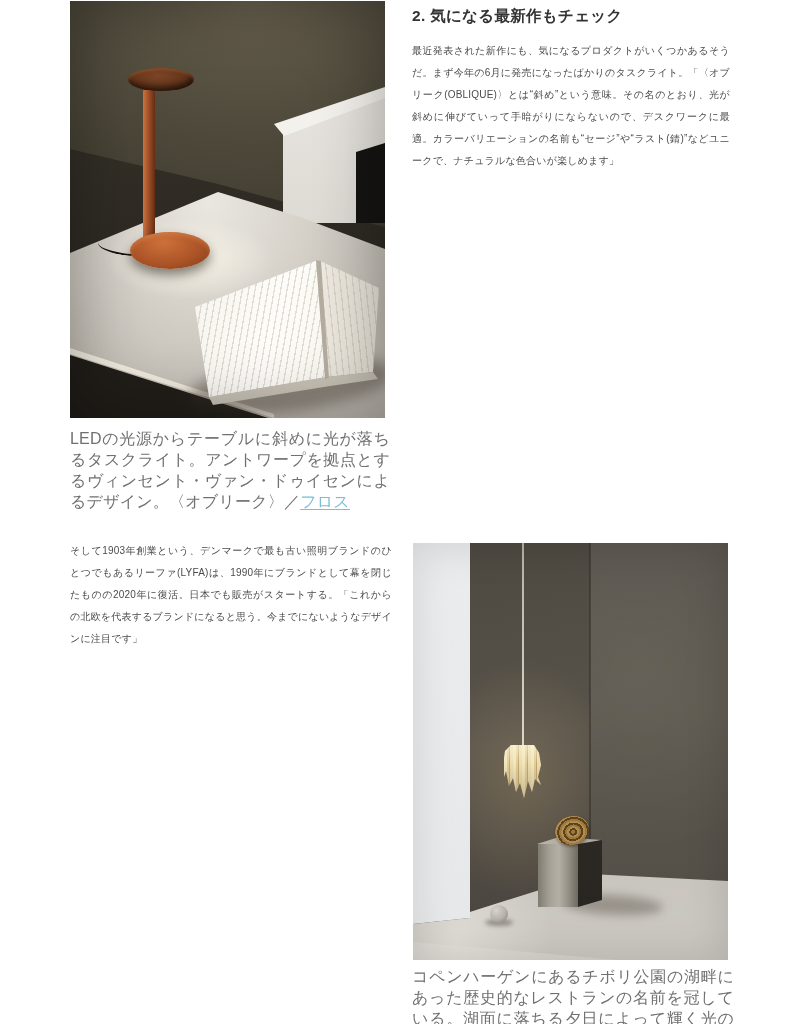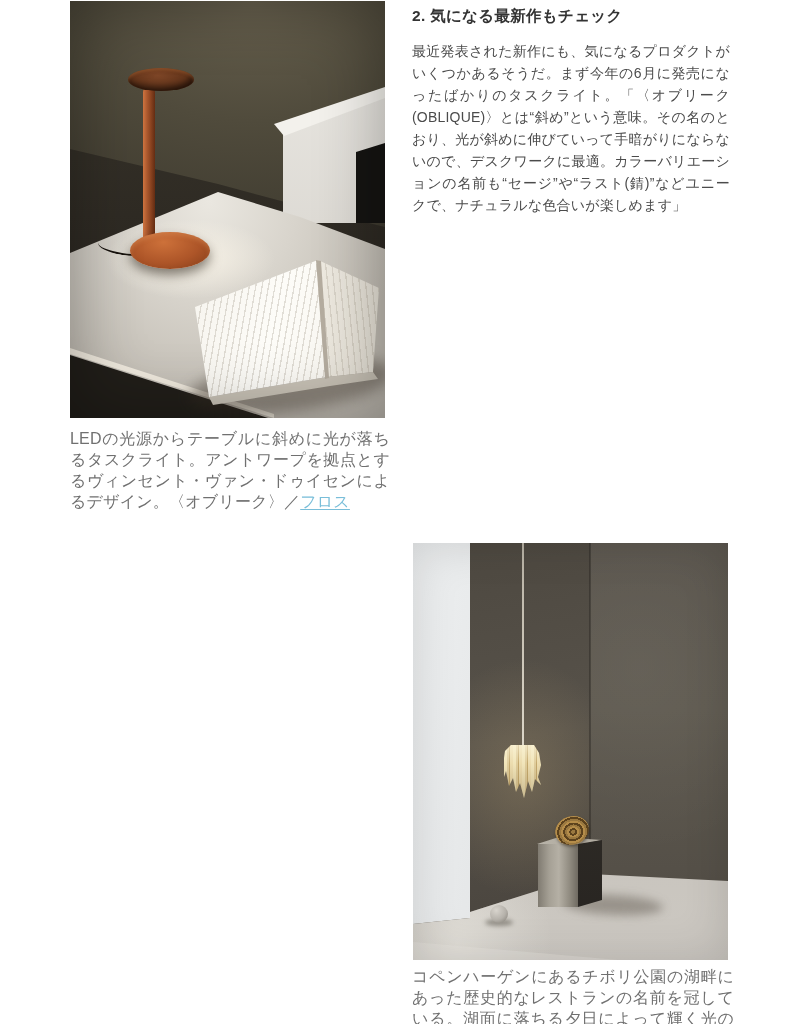--- a/index.html
+++ b/index.html
@@ -91,21 +91,21 @@
   .pr-sphere{left:77px;top:362px;width:18px;height:18px;border-radius:50%;
     background:radial-gradient(circle at 35% 30%,#d8d4cd 0%,#b5b1aa 55%,#7e7971 100%);}
   .pr-vignette{inset:0;box-shadow:inset 0 0 45px rgba(0,0,0,.14);}
 
   
   .section-heading{
     position:absolute;left:412px;top:5px;width:330px;
     font-size:15.5px;font-weight:bold;color:var(--c-heading_text);letter-spacing:.3px;line-height:1.4;
   }
   .body-para{
-    position:absolute;font-size:14px;line-height:22px;color:var(--c-body_text);
+    position:absolute;font-size:10px;line-height:22px;color:var(--c-body_text);
     letter-spacing:.2px;text-align:justify;
   }
   .para-intro{left:412px;top:40px;width:318px;}
   .para-lyfa{left:70px;top:540px;width:322px;}
   .caption{
     position:absolute;font-size:16px;line-height:21px;color:var(--c-caption_text);
     letter-spacing:.2px;text-align:justify;
   }
   .caption-left{left:70px;top:428px;width:320px;}
   .caption-right{left:412px;top:966px;width:322px;}
@@ -136,20 +136,21 @@
     <div class="pl-lamp-disc"></div>
     <div class="pl-lamp-base"></div>
     <div class="pl-vignette"></div>
   </figure>
 
   <h2 class="section-heading">2. 気になる最新作もチェック</h2>
   <p class="body-para para-intro">最近発表された新作にも、気になるプロダクトがいくつかあるそうだ。まず今年の6月に発売になったばかりのタスクライト。「〈オブリーク(OBLIQUE)〉とは“斜め”という意味。その名のとおり、光が斜めに伸びていって手暗がりにならないので、デスクワークに最適。カラーバリエーションの名前も“セージ”や“ラスト(錆)”などユニークで、ナチュラルな色合いが楽しめます」</p>
 
   <figcaption class="caption caption-left"><span>LEDの光源からテーブルに斜めに光が落ちるタスクライト。アントワープを拠点とするヴィンセント・ヴァン・ドゥイセンによるデザイン。〈オブリーク〉／</span><a href="#" class="caption-link">フロス</a></figcaption>
 
+  <p class="body-para para-lyfa">そして1903年創業という、デンマークで最も古い照明ブランドのひとつでもあるリーファ(LYFA)は、1990年にブランドとして幕を閉じたものの2020年に復活。日本でも販売がスタートする。「これからの北欧を代表するブランドになると思う。今までにないようなデザインに注目です」</p>
 
   <figure class="photo photo-right">
     <div class="pr-wall-right"></div>
     <div class="pr-wall-left"></div>
     <div class="pr-corner"></div>
     <div class="pr-wall-white"></div>
     <div class="pr-floor"></div>
     <div class="pr-floor-streak"></div>
     <div class="pr-cord"></div>
     <div class="pr-pendant"></div>

